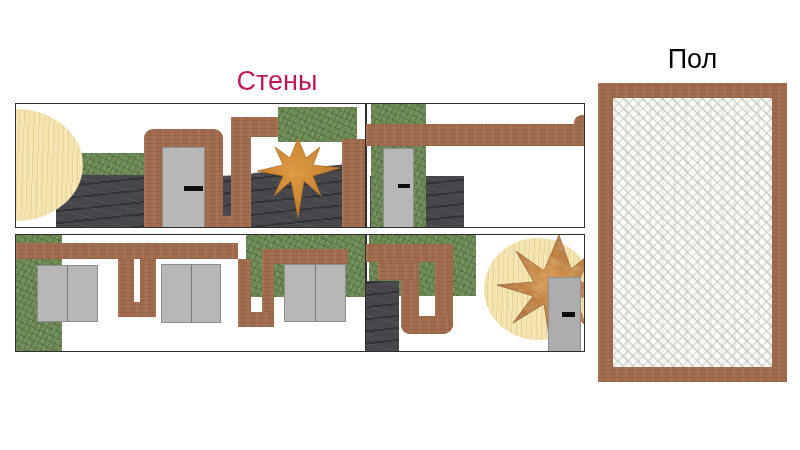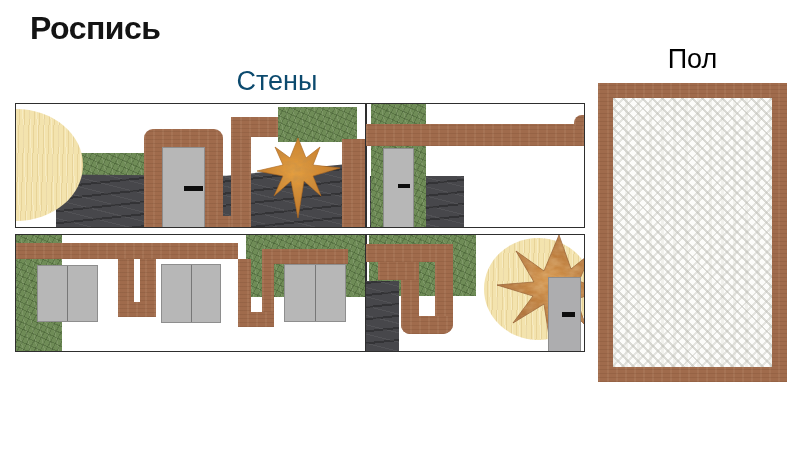--- a/index.html
+++ b/index.html
@@ -2,21 +2,21 @@
 <html style="--brown: #a06b4c; --green: #6f8c57; --slate: #47474b; --cream: #f3e3ae; --door-gray: #b7b7b7; --star-orange: #d98a2b; --star-marble-brown: #8f4e1e; --floor-weave: #d9d9d3; --border-dark: #2e2e2e; --text: #111111;"><head>
 <meta charset="utf-8">
 <style>
   html,body{margin:0;padding:0;background:#fff;}
   .stage{position:relative;width:800px;height:450px;background:#fff;overflow:hidden;
          font-family:"Liberation Sans",sans-serif;color:var(--text,#111);}
   .abs{position:absolute;}
   .page-title{position:absolute;left:30px;top:10px;font-size:32px;font-weight:700;
               letter-spacing:-0.5px;color:#141414;}
   .walls-label{position:absolute;left:177px;top:66px;width:200px;text-align:center;
-               font-size:27px;font-weight:400;color:#0c4a6e;}
+               font-size:27px;font-weight:400;color:#be185d;}
   .floor-label{position:absolute;left:630px;top:44px;width:125px;text-align:center;
                font-size:27px;font-weight:400;color:#000000;}
   .panel{position:absolute;background:#fff;border:1.6px solid var(--border-dark,#2e2e2e);
          overflow:hidden;box-sizing:border-box;}
   .panel-a{left:15px;top:103px;width:570px;height:125px;}
   .panel-b{left:15px;top:234px;width:570px;height:118px;}
   .divider{position:absolute;top:0;width:2.4px;height:100%;background:var(--border-dark,#2e2e2e);}
   .green{background-color:var(--green,#6f8c57);
     background-image:
       repeating-linear-gradient(24deg, rgba(44,66,30,.30) 0 1px, transparent 1px 6px),
@@ -48,21 +48,20 @@
     background-image:
       repeating-linear-gradient(45deg, rgba(190,190,182,.55) 0 2px, transparent 2px 7px),
       repeating-linear-gradient(-45deg, rgba(205,205,198,.5) 0 2px, transparent 2px 7px),
       repeating-linear-gradient(90deg, rgba(225,225,218,.4) 0 3px, transparent 3px 12px);}
 </style>
 </head>
 <body>
 
 <div class="stage">
 
-  <div class="page-title">Роспись</div>
   <div class="walls-label">Стены</div>
   <div class="floor-label">Пол</div>
 
   <div class="panel panel-a">
 
     <div class="abs green" style="left:40px;top:49px;width:92px;height:24px;"></div>
     <div class="abs slate" style="left:40px;top:57px;width:310px;height:67px;
                 clip-path:polygon(0 20%,55% 22%,100% 2%,100% 100%,0 100%);"></div>
     <div class="abs cream" style="left:-67px;top:5px;width:134px;height:112px;border-radius:50%;"></div>
     <div class="abs brown" style="left:185px;top:112px;width:50px;height:12px;"></div>

